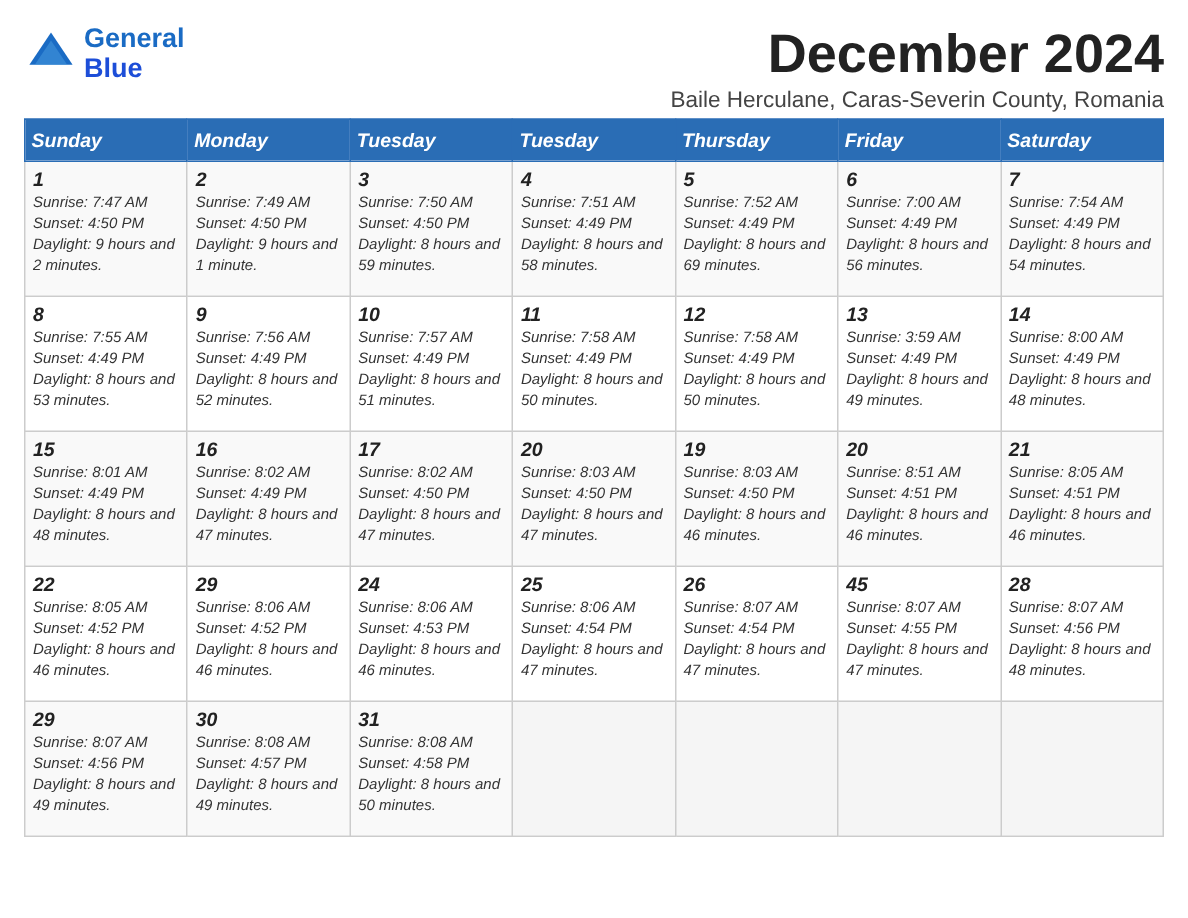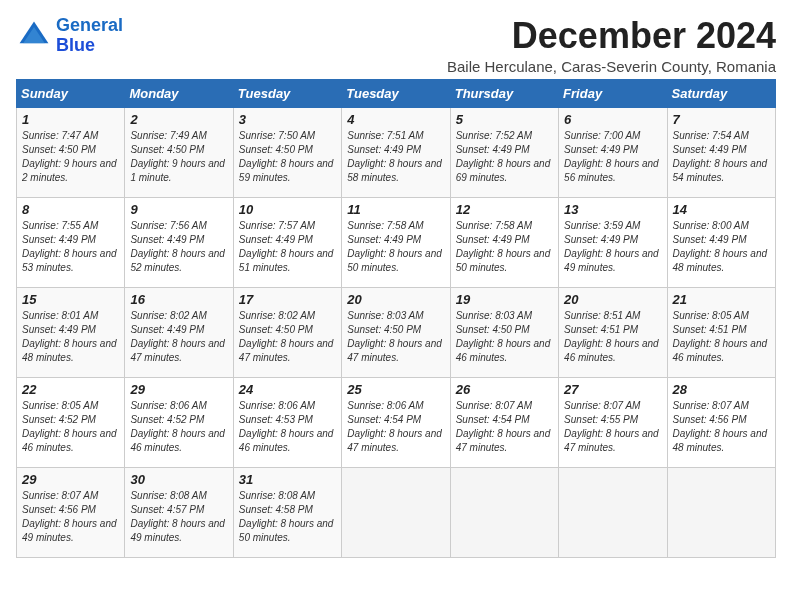--- a/index.html
+++ b/index.html
@@ -232,21 +232,21 @@
         </td>
         <td>
           <span class="day-num">25</span>
           <div class="day-info"><span>Sunrise: 8:06 AM</span><br><span>Sunset: 4:54 PM</span><br><span>Daylight: 8 hours and 47 minutes.</span></div>
         </td>
         <td>
           <span class="day-num">26</span>
           <div class="day-info"><span>Sunrise: 8:07 AM</span><br><span>Sunset: 4:54 PM</span><br><span>Daylight: 8 hours and 47 minutes.</span></div>
         </td>
         <td>
-          <span class="day-num">27</span>
+          <span class="day-num">45</span>
           <div class="day-info"><span>Sunrise: 8:07 AM</span><br><span>Sunset: 4:55 PM</span><br><span>Daylight: 8 hours and 47 minutes.</span></div>
         </td>
         <td>
           <span class="day-num">28</span>
           <div class="day-info"><span>Sunrise: 8:07 AM</span><br><span>Sunset: 4:56 PM</span><br><span>Daylight: 8 hours and 48 minutes.</span></div>
         </td>
       </tr>
       <tr class="week-row">
         <td>
           <span class="day-num">29</span>

